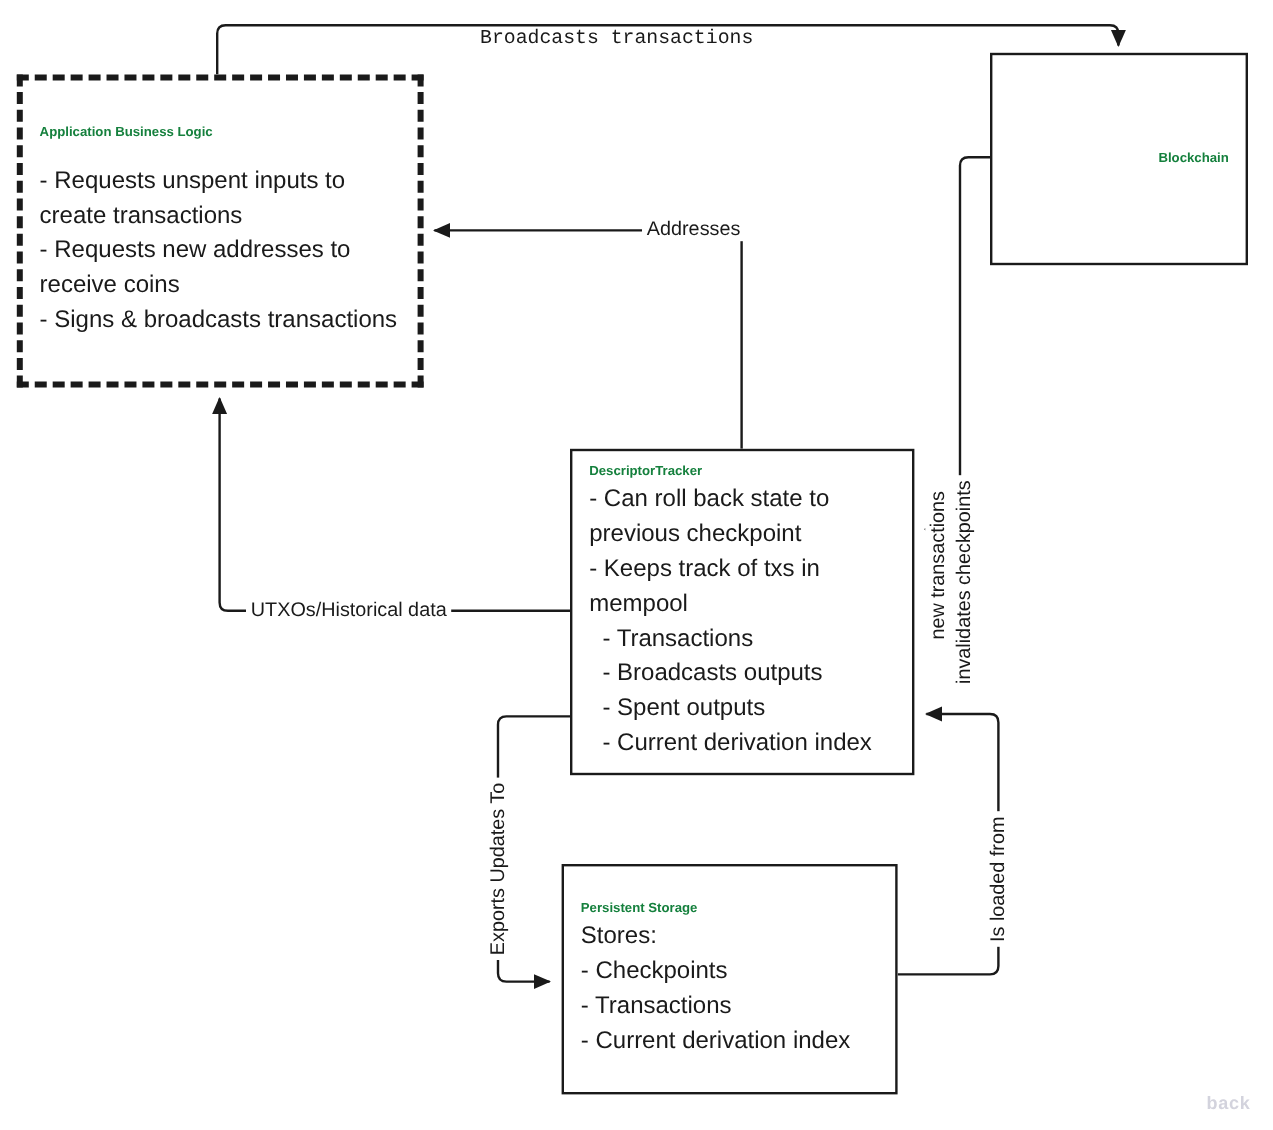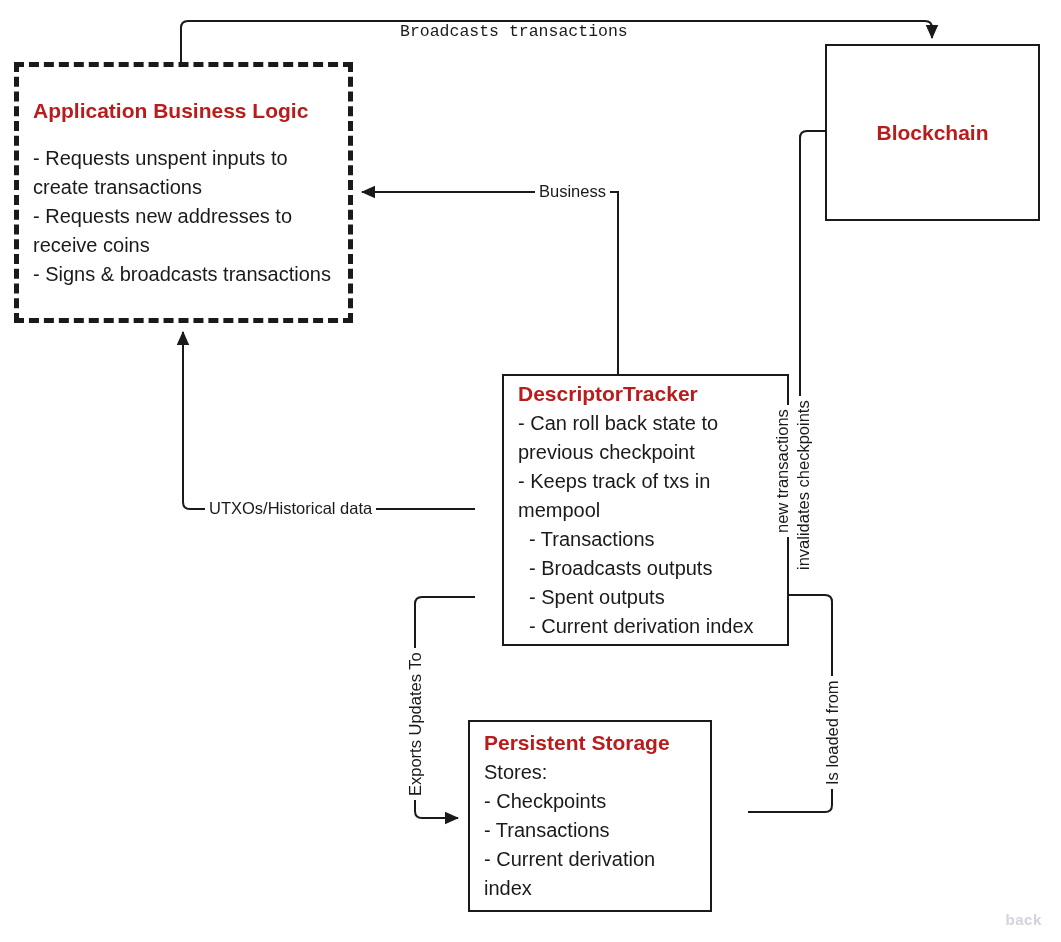--- a/index.html
+++ b/index.html
@@ -41,26 +41,26 @@
     position: absolute;
     left: 0;
     right: 0;
     top: 50%;
     transform: translateY(-50%);
     padding: 0 14px;
     box-sizing: border-box;
   }
   .node-title {
     font-weight: bold;
-    font-size: 21px;
-    color: #b91c1c;
+    font-size: 11px;
+    color: #15803d;
     line-height: 1.45;
   }
   .node-title.centered {
-    text-align: center;
+    text-align: right;
   }
   .node-body {
     font-size: 20px;
     color: #1a1a1a;
     line-height: 1.45;
   }
   .node-body .spacer {
     display: block;
     height: 18px;
   }
@@ -132,49 +132,49 @@
       </div>
     </div>
   </div>
 
   <div class="node solid" style="left:825px; top:44px; width:215px; height:177px;">
     <div class="node-inner">
       <div class="node-title centered">Blockchain</div>
     </div>
   </div>
 
-  <div class="node solid" style="left:502px; top:374px; width:287px; height:272px;text-decoration:underline;">
+  <div class="node solid" style="left:475px; top:374px; width:287px; height:272px;text-decoration:underline;">
     <div class="node-inner">
       <div class="node-title">DescriptorTracker</div>
       <div class="node-body">
         <span class="li">- Can roll back state to previous checkpoint</span>
         <span class="li">- Keeps track of txs in mempool</span>
         <span class="li indent">- Transactions</span>
         <span class="li indent">- Broadcasts outputs</span>
         <span class="li indent">- Spent outputs</span>
         <span class="li indent">- Current derivation index</span>
       </div>
     </div>
   </div>
 
-  <div class="node solid" style="left:468px; top:720px; width:244px; height:192px;text-decoration:underline;">
+  <div class="node solid" style="left:468px; top:720px; width:280px; height:192px;text-decoration:underline;">
     <div class="node-inner">
       <div class="node-title">Persistent Storage</div>
       <div class="node-body">
         <span class="li">Stores:</span>
         <span class="li">- Checkpoints</span>
         <span class="li">- Transactions</span>
         <span class="li">- Current derivation index</span>
       </div>
     </div>
   </div>
 
   <div class="edge-label" style="left:396px; top:23px;font-family:Liberation Mono, monospace;">Broadcasts transactions</div>
 
-  <div class="edge-label" style="left:535px; top:182px;">Business</div>
+  <div class="edge-label" style="left:535px; top:182px;">Addresses</div>
 
   <div class="edge-label" style="left:205px; top:499px;">UTXOs/Historical data</div>
 
   <div class="edge-label vertical" style="left:771px; top:537px;">new transactions</div>
 
   <div class="edge-label vertical" style="left:792px; top:574px;">invalidates checkpoints</div>
 
   <div class="edge-label vertical" style="left:404px; top:800px;">Exports Updates To</div>
 
   <div class="edge-label vertical" style="left:821px; top:789px;">Is loaded from</div>

